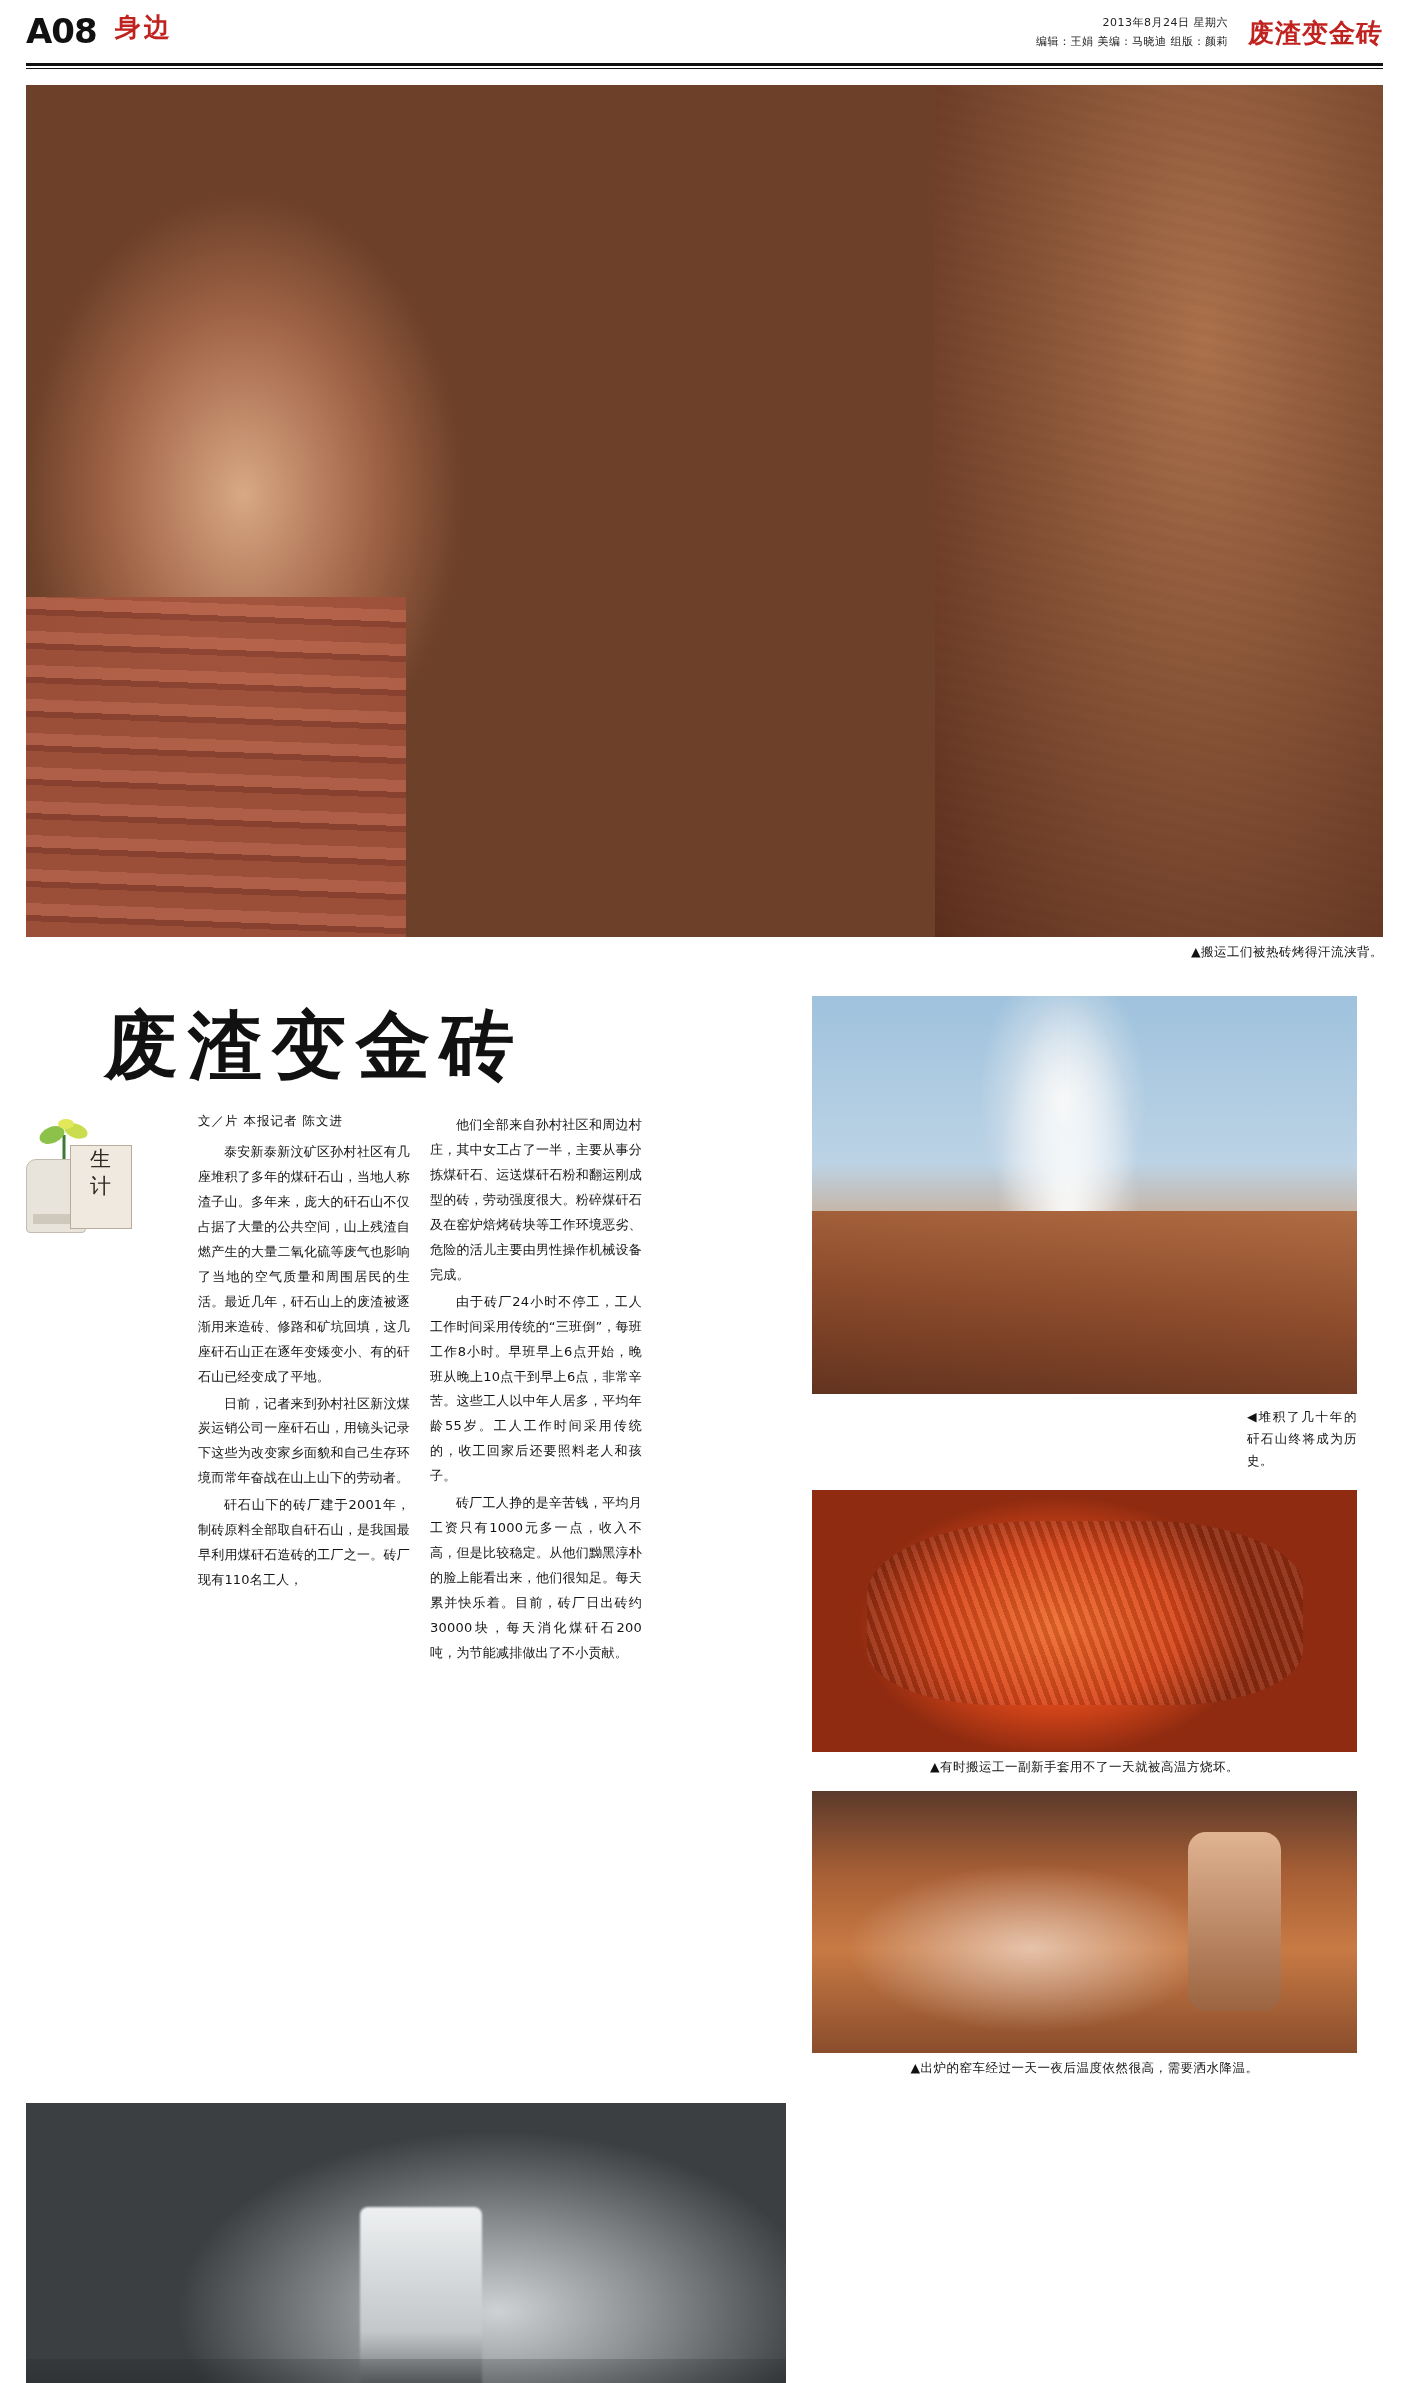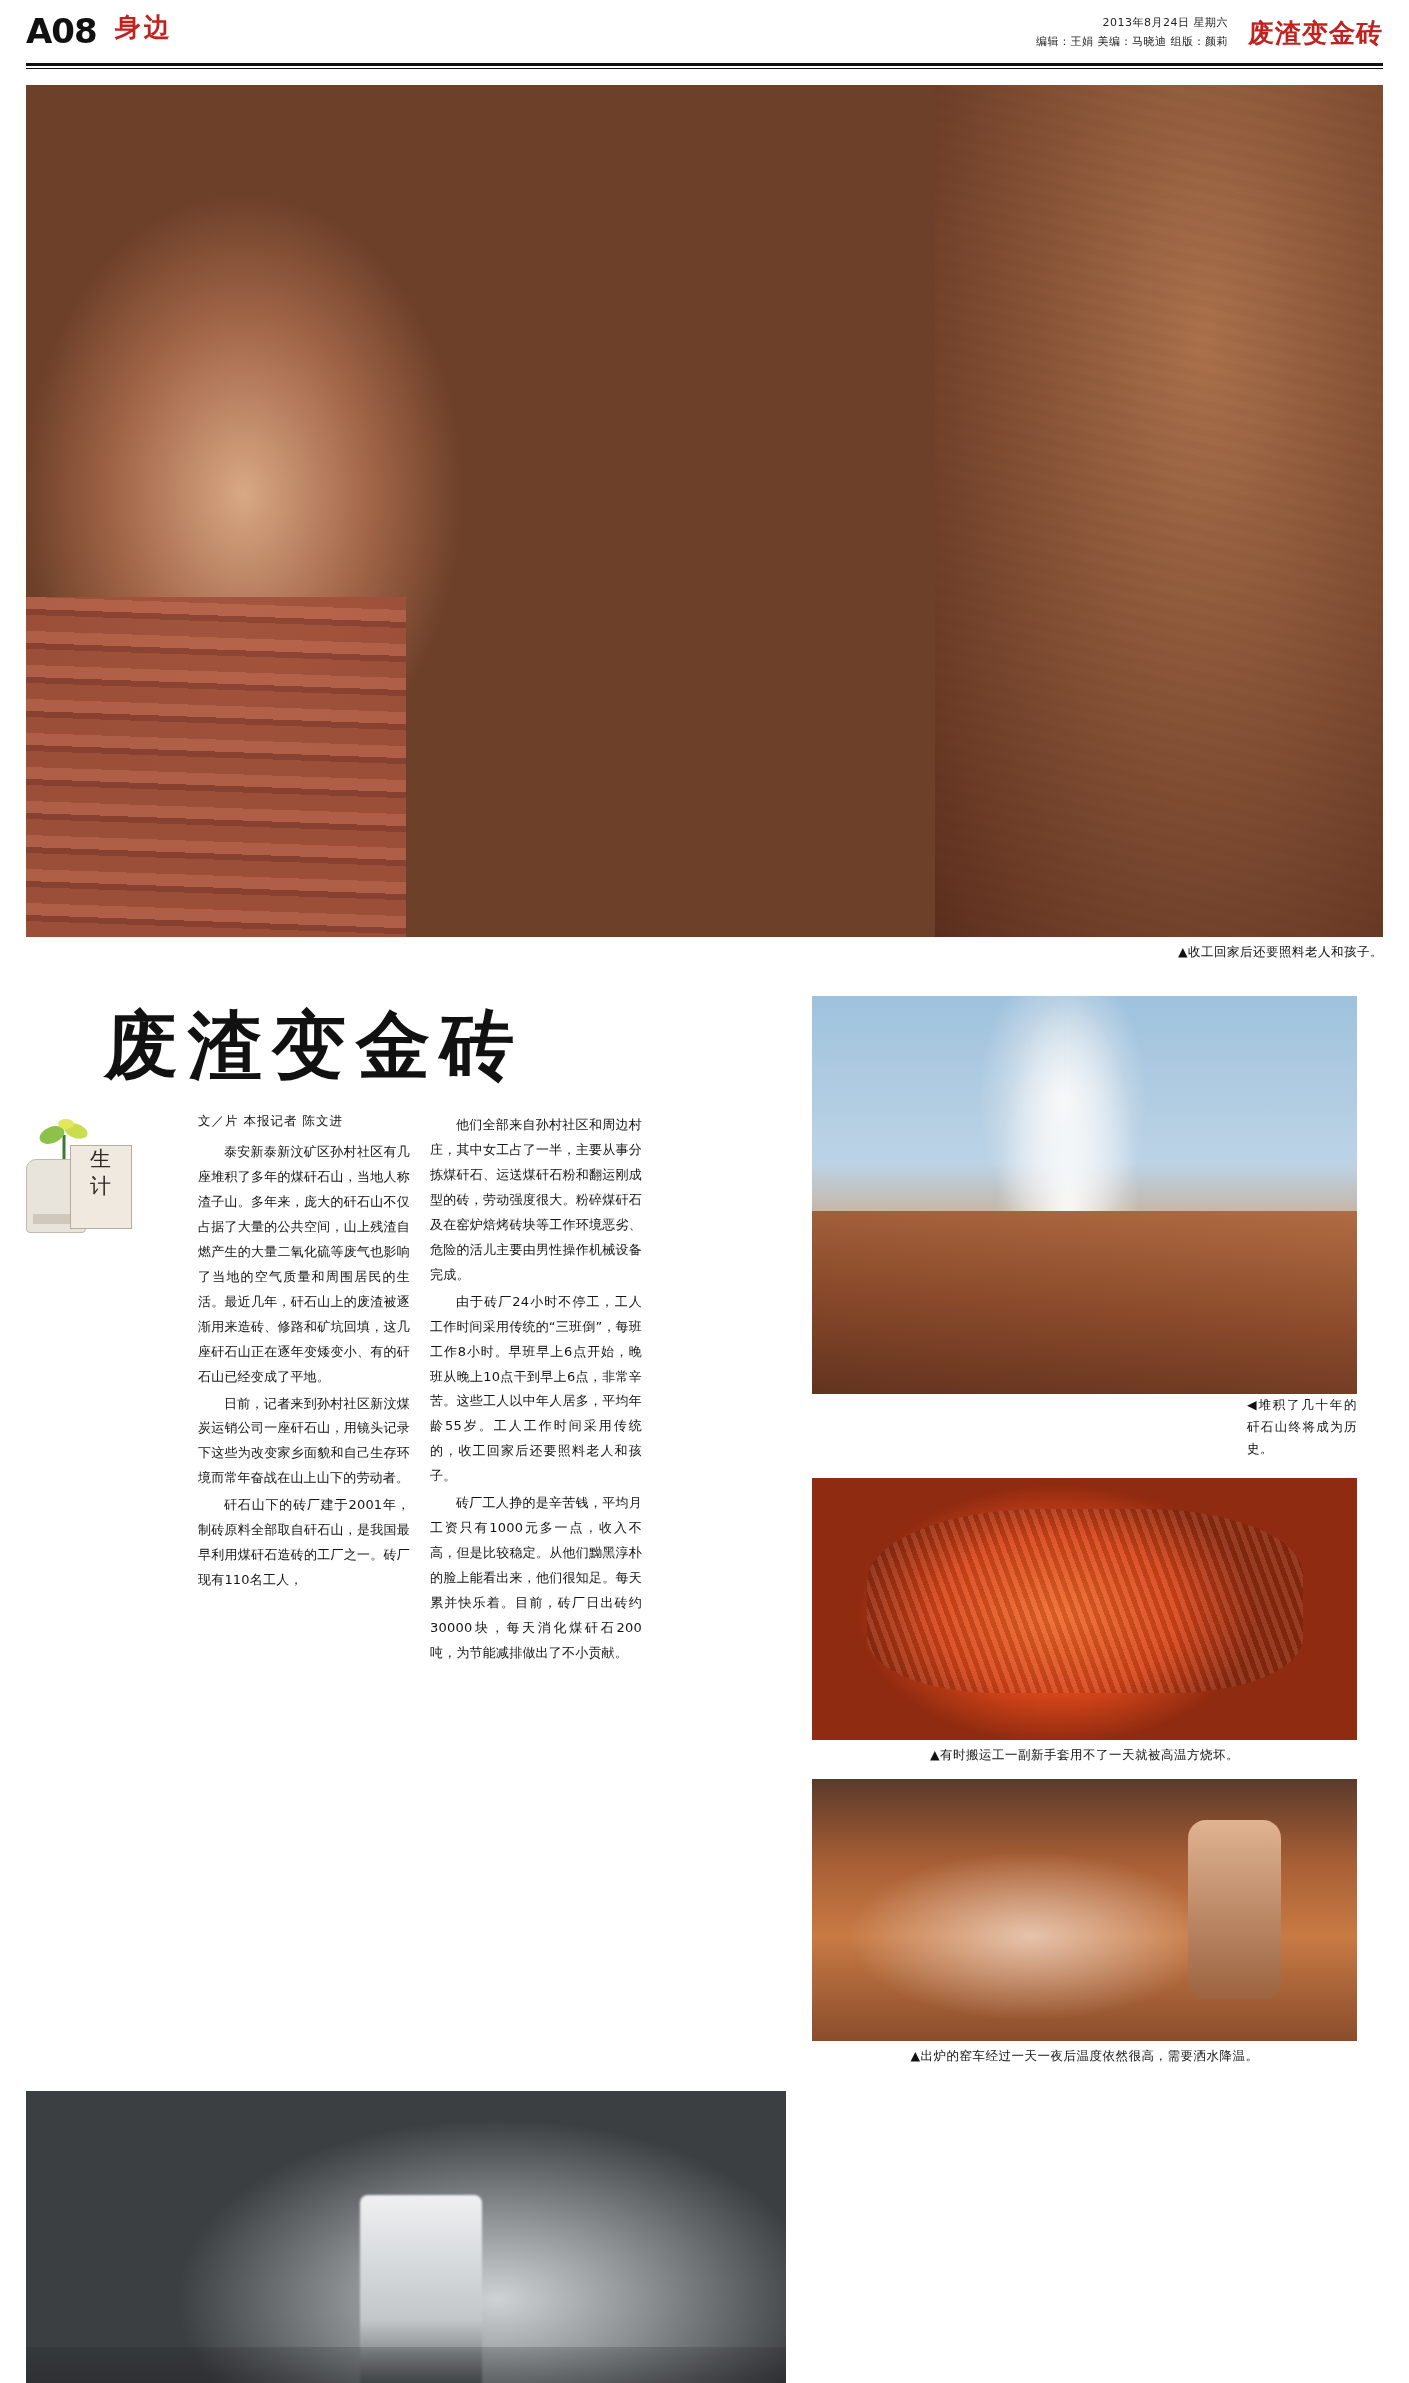--- a/index.html
+++ b/index.html
@@ -173,21 +173,21 @@
   .ph-glove { height:262px; }
   .ph-kiln  { height:262px; }
   .side-cap {
     font-size:12.5px;
     line-height:1.75;
     letter-spacing:0.5px;
     width:110px;
     margin-left:auto;
     text-align:justify;
   }
-  .smoke-row { display:flex; gap:10px; align-items:flex-start; }
+  .smoke-row { display:flex; gap:10px; align-items:flex-start;margin-top:12px; }
 
   
   .bottom-wrap { margin-top:26px; display:flex; gap:26px; }
   .ph-cart { height:400px; width:100%; }
   .bottom-left { width:760px; }
 
   
   .img-hero {
     background:
       radial-gradient(ellipse 220px 300px at 16% 48%, #d8a884 0%, #a5684a 55%, #6d4029 100%),
@@ -282,21 +282,21 @@
         <div>编辑：王娟   美编：马晓迪   组版：颜莉</div>
       </div>
       <div class="paper-logo">废渣变金砖</div>
     </div>
   </div>
   <div class="rule-thick"></div>
   <div class="rule-thin"></div>
 
   <div class="hero-wrap">
     <div class="photo hero img-hero"></div>
-    <div class="caption cap-right">▲收工回家后还要照料老人和孩子。</div>
+    <div class="caption cap-right">▲搬运工们被热砖烤得汗流浃背。</div>
   </div>
 
   <div class="content">
 
     <div class="col-left">
       <div class="headline">废渣变金砖</div>
 
       <div class="article">
         <div class="logo-col">
           <div class="stamp">

